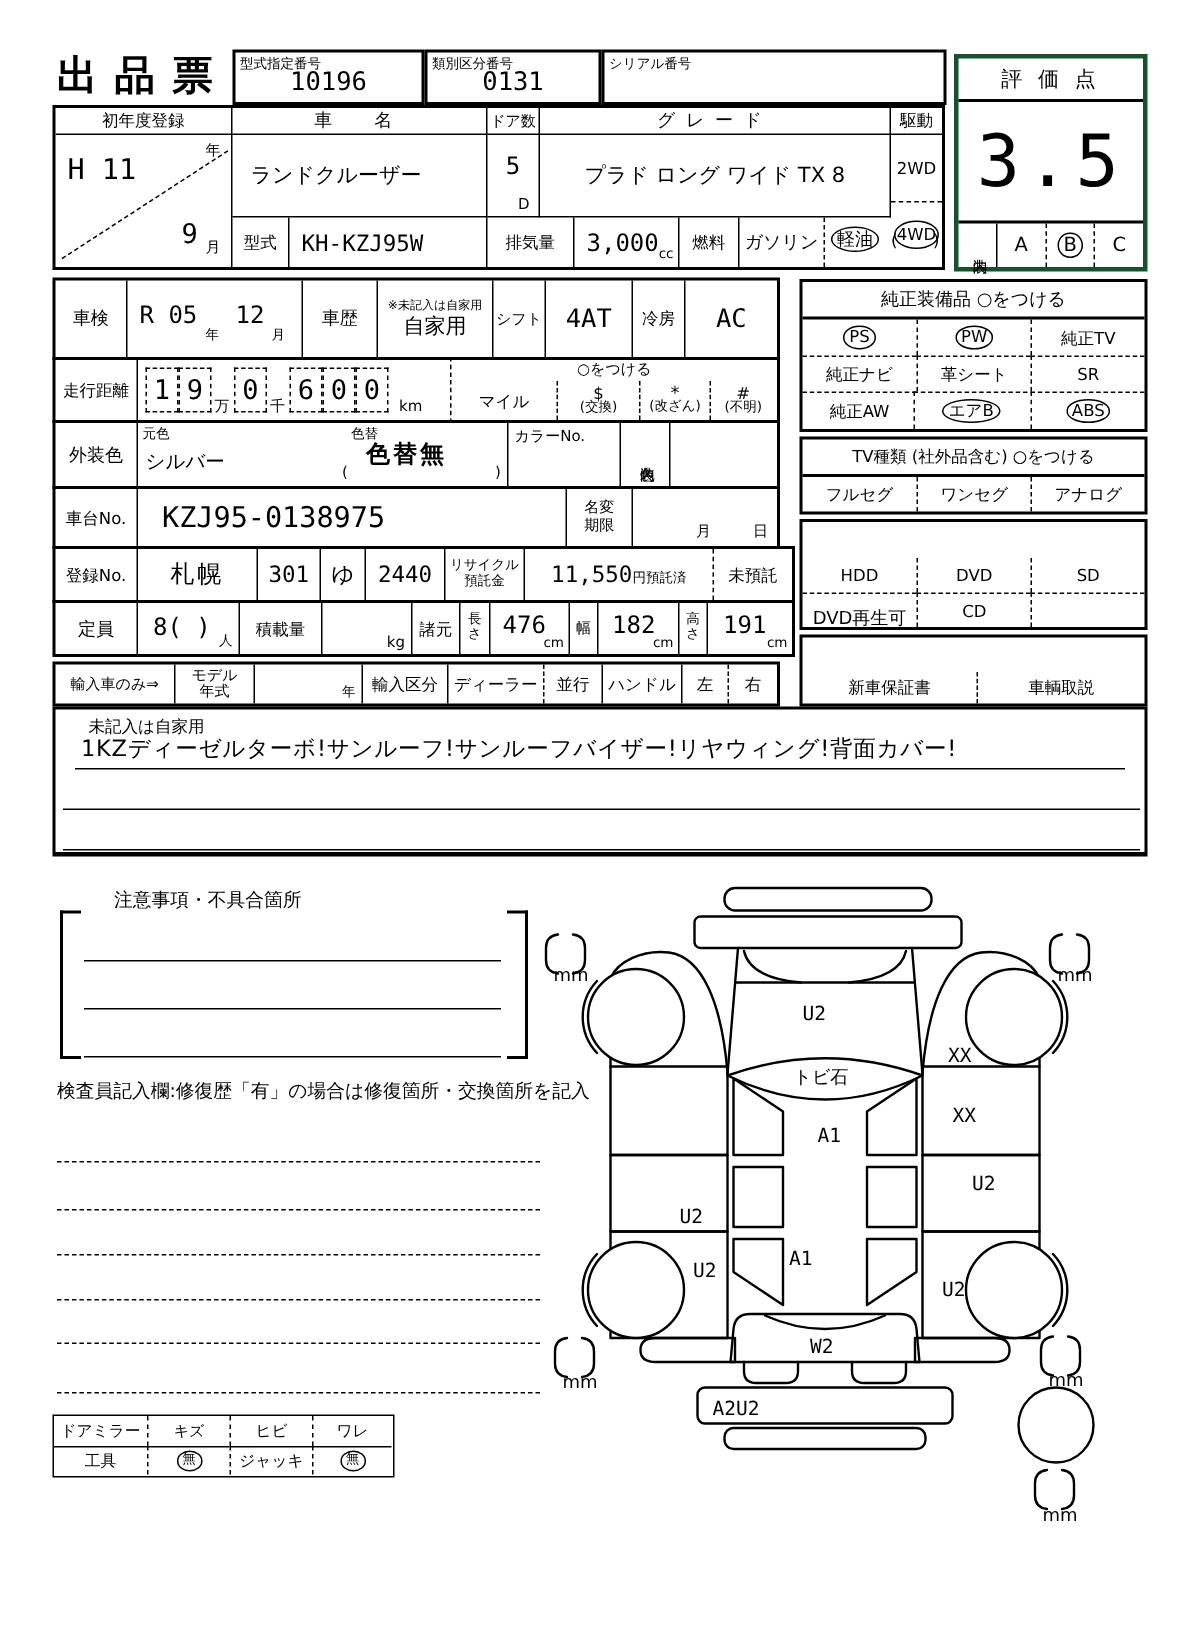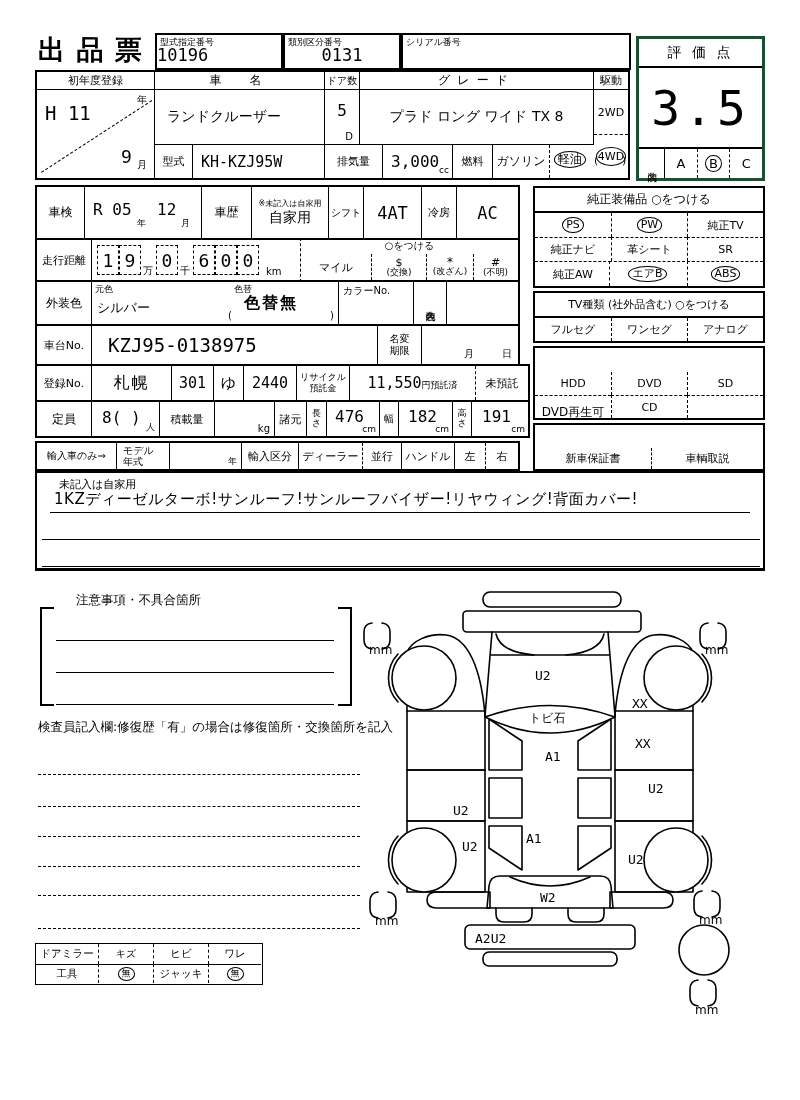--- a/index.html
+++ b/index.html
@@ -28,21 +28,21 @@
 </style>
 </head>
 <body>
 
 <div id="sheet">
 
   <div class="c" style="left:38px;top:32px;width:118px;height:36px;font-size:27px;font-weight:bold;letter-spacing:1px">出 品 票</div>
 
   <div class="c bx" style="left:155px;top:33px;width:128px;height:37px">
     <div class="c lab" style="left:3px;top:1px;font-size:9px">型式指定番号</div>
-    <div class="c mono" style="left:0;top:10px;width:100%;text-align:left;font-size:17px">10196</div>
+    <div class="c mono" style="left:0;top:10px;width:100%;text-align:center;font-size:17px">10196</div>
   </div>
   <div class="c bx" style="left:283px;top:33px;width:118px;height:37px">
     <div class="c lab" style="left:3px;top:1px;font-size:9px">類別区分番号</div>
     <div class="c mono" style="left:0;top:10px;width:100%;text-align:center;font-size:17px">0131</div>
   </div>
   <div class="c bx" style="left:401px;top:33px;width:230px;height:37px">
     <div class="c lab" style="left:3px;top:1px;font-size:9px">シリアル番号</div>
     <div class="c mono" style="left:0;top:10px;width:100%;text-align:center;font-size:17px"></div>
   </div>
 
@@ -224,21 +224,21 @@
     </div>
     <div class="c" style="left:435px;top:0;width:56px;height:34px">
       <span class="c mono" style="left:10px;top:5px;font-size:16px">191</span>
       <span class="c" style="right:3px;bottom:2px;font-size:9px">cm</span>
     </div>
   </div>
 
   <div class="c bx" style="left:35px;top:441px;width:485px;height:30px">
     <div class="c f br" style="left:0;top:0;width:80px;height:26px;font-size:10px">輸入車のみ⇒</div>
     <div class="c f br" style="left:80px;top:0;width:53px;height:26px">
-      <span style="font-size:10px;width:40px;line-height:1.1">モデル年式</span>
+      <span style="font-size:10px;width:40px;text-align:center;line-height:1.1">モデル年式</span>
     </div>
     <div class="c br" style="left:133px;top:0;width:72px;height:26px">
       <span class="c" style="right:4px;bottom:1px;font-size:9px">年</span>
     </div>
     <div class="c f br" style="left:205px;top:0;width:57px;height:26px;font-size:11px">輸入区分</div>
     <div class="c f" style="left:262px;top:0;width:63px;height:26px;font-size:11px">ディーラー</div>
     <div class="c f bld br" style="left:325px;top:0;width:40px;height:26px;font-size:11px">並行</div>
     <div class="c f br" style="left:365px;top:0;width:53px;height:26px;font-size:11px">ハンドル</div>
     <div class="c f" style="left:418px;top:0;width:30px;height:26px;font-size:11px">左</div>
     <div class="c f bld" style="left:448px;top:0;width:33px;height:26px;font-size:11px">右</div>

